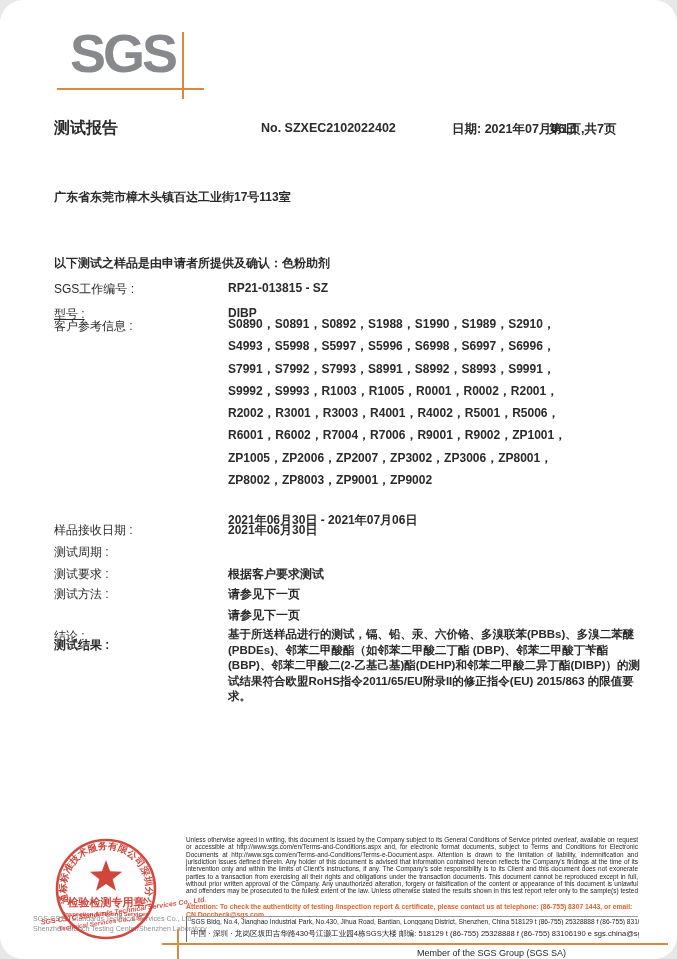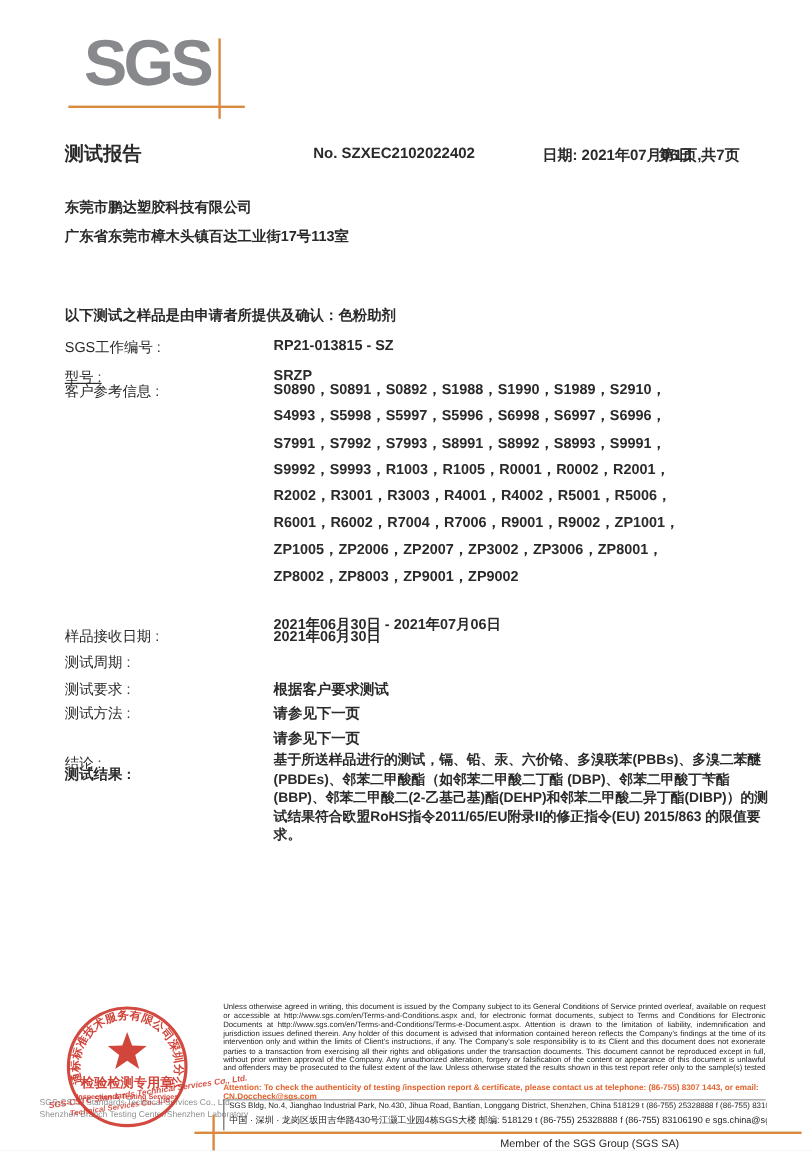--- a/index.html
+++ b/index.html
@@ -1,18 +1,18 @@
 <!DOCTYPE html>
 <html><head>
 <meta charset="utf-8">
 <style>
   html,body{margin:0;padding:0;background:#e8e8e8;}
   .page{
     position:relative;width:677px;height:959px;margin:0 auto;background:#ffffff;
-    font-family:"Liberation Sans", sans-serif;color:#2a2a2a;overflow:hidden;
+    font-family:"Liberation Sans", sans-serif;color:#2a2a2a;overflow:hidden;border-radius:23px;
   }
   .abs{position:absolute;}
   
   .logo-text{left:70px;top:26px;font-size:54px;font-weight:bold;color:#87898c;letter-spacing:-3px;line-height:1;}
   .crop-h{left:57px;top:88px;width:147px;height:2px;background:#d98a3f;}
   .crop-v{left:182px;top:32px;width:2px;height:67px;background:#d98a3f;}
   
   .doc-title{left:54px;top:118px;font-size:16px;font-weight:bold;}
   .hdr{font-size:12.5px;font-weight:bold;}
   .report-no{left:216px;top:121px;padding-left:45px;}
@@ -48,30 +48,29 @@
 
   <div class="abs logo-text">SGS</div>
   <div class="abs crop-h"></div>
   <div class="abs crop-v"></div>
 
   <div class="abs doc-title">测试报告</div>
   <div class="abs hdr report-no">No. SZXEC2102022402</div>
   <div class="abs hdr hdr-date">日期: 2021年07月06日</div>
   <div class="abs hdr hdr-page">第1页,共7页</div>
 
-  <div class="abs b bold label-col" style="top:165px;">东莞市鹏达塑胶科技有限公司</div>
   <div class="abs b bold label-col" style="top:189px;">广东省东莞市樟木头镇百达工业街17号113室</div>
 
   <div class="abs b bold label-col" style="top:255px;">以下测试之样品是由申请者所提供及确认：色粉助剂</div>
 
   <div class="abs b label-col" style="top:281px;">SGS工作编号 :</div>
   <div class="abs b bold value-col" style="top:281px;">RP21-013815 - SZ</div>
 
   <div class="abs b label-col" style="top:306px;text-decoration:underline;">型号 :</div>
-  <div class="abs b bold value-col" style="top:306px;">SRZP</div>
+  <div class="abs b bold value-col" style="top:306px;">DIBP</div>
 
   <div class="abs b label-col" style="top:318px;">客户参考信息 :</div>
   <div class="abs b value-col ref-lines" style="top:313px;">
     <div>S0890，S0891，S0892，S1988，S1990，S1989，S2910，</div>
     <div>S4993，S5998，S5997，S5996，S6998，S6997，S6996，</div>
     <div>S7991，S7992，S7993，S8991，S8992，S8993，S9991，</div>
     <div>S9992，S9993，R1003，R1005，R0001，R0002，R2001，</div>
     <div>R2002，R3001，R3003，R4001，R4002，R5001，R5006，</div>
     <div>R6001，R6002，R7004，R7006，R9001，R9002，ZP1001，</div>
     <div>ZP1005，ZP2006，ZP2007，ZP3002，ZP3006，ZP8001，</div>

